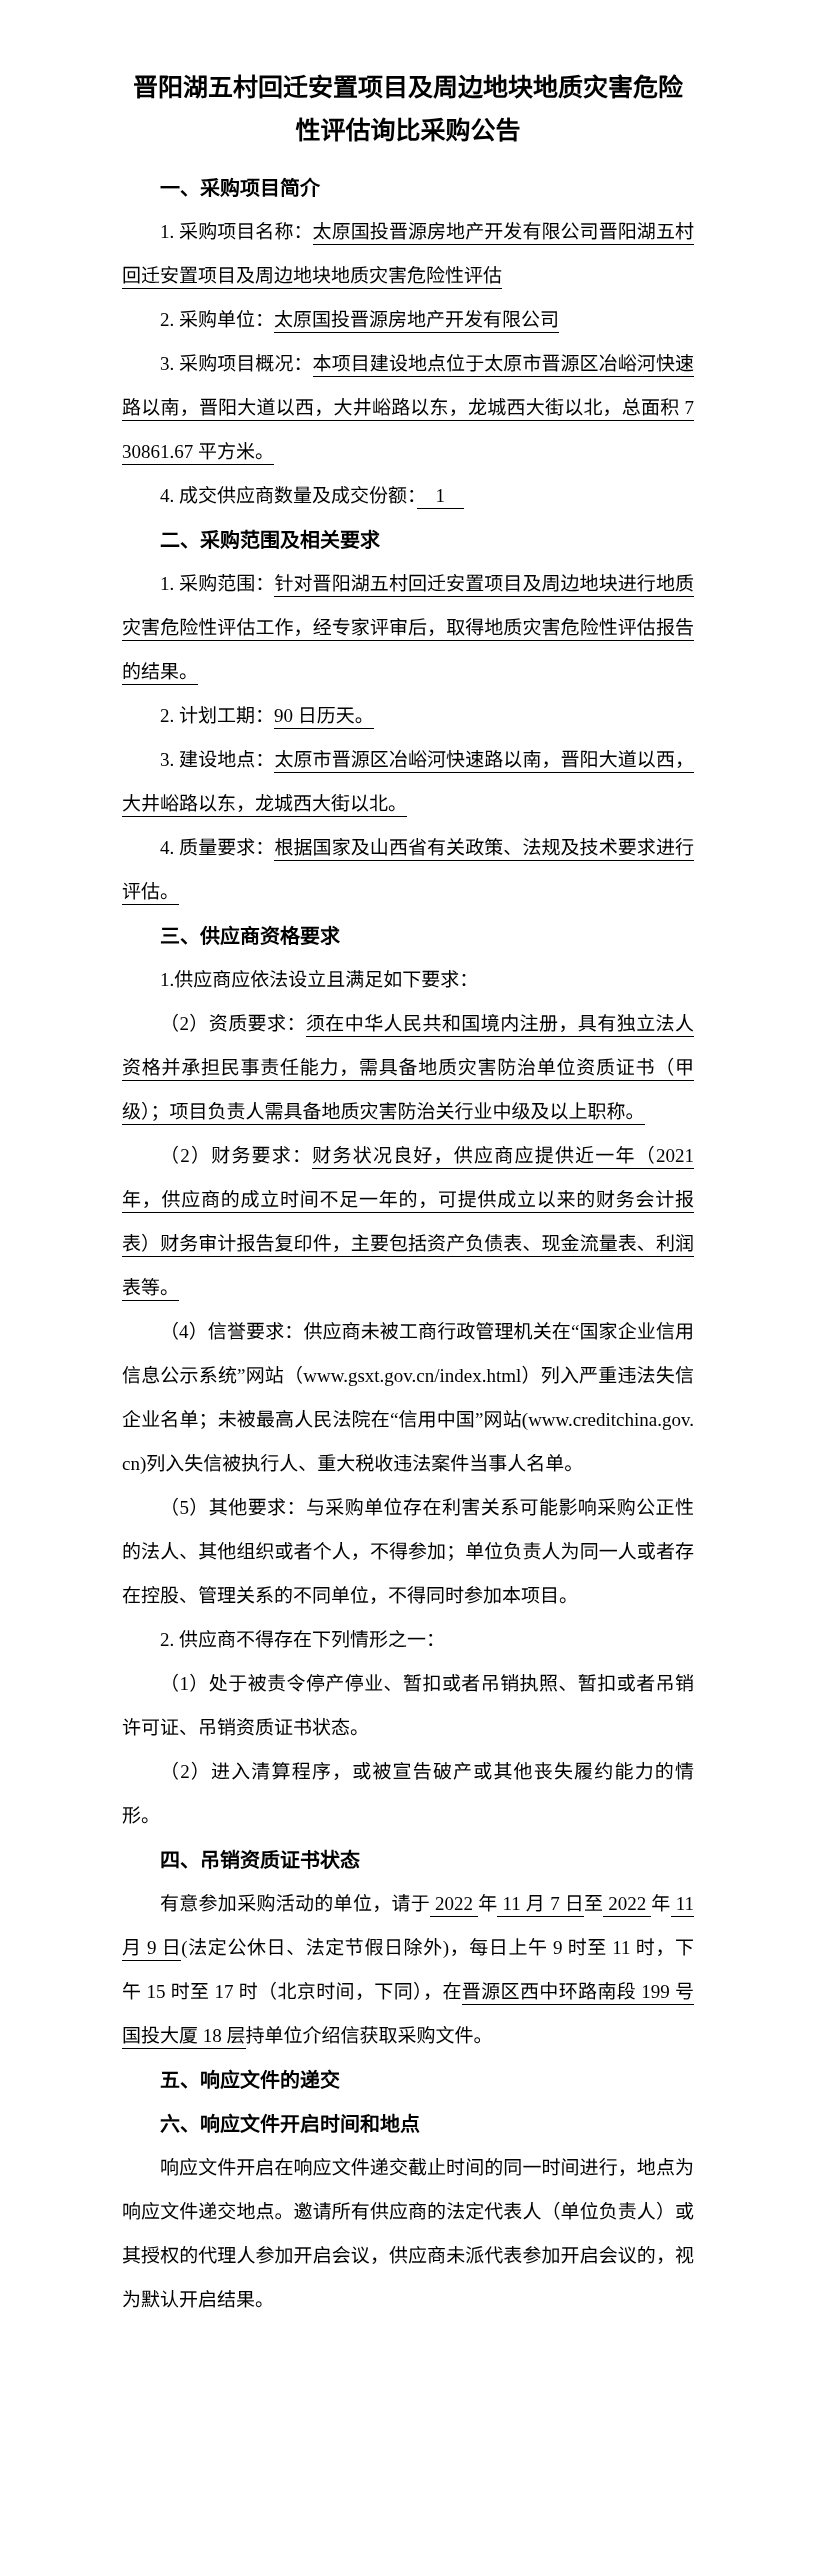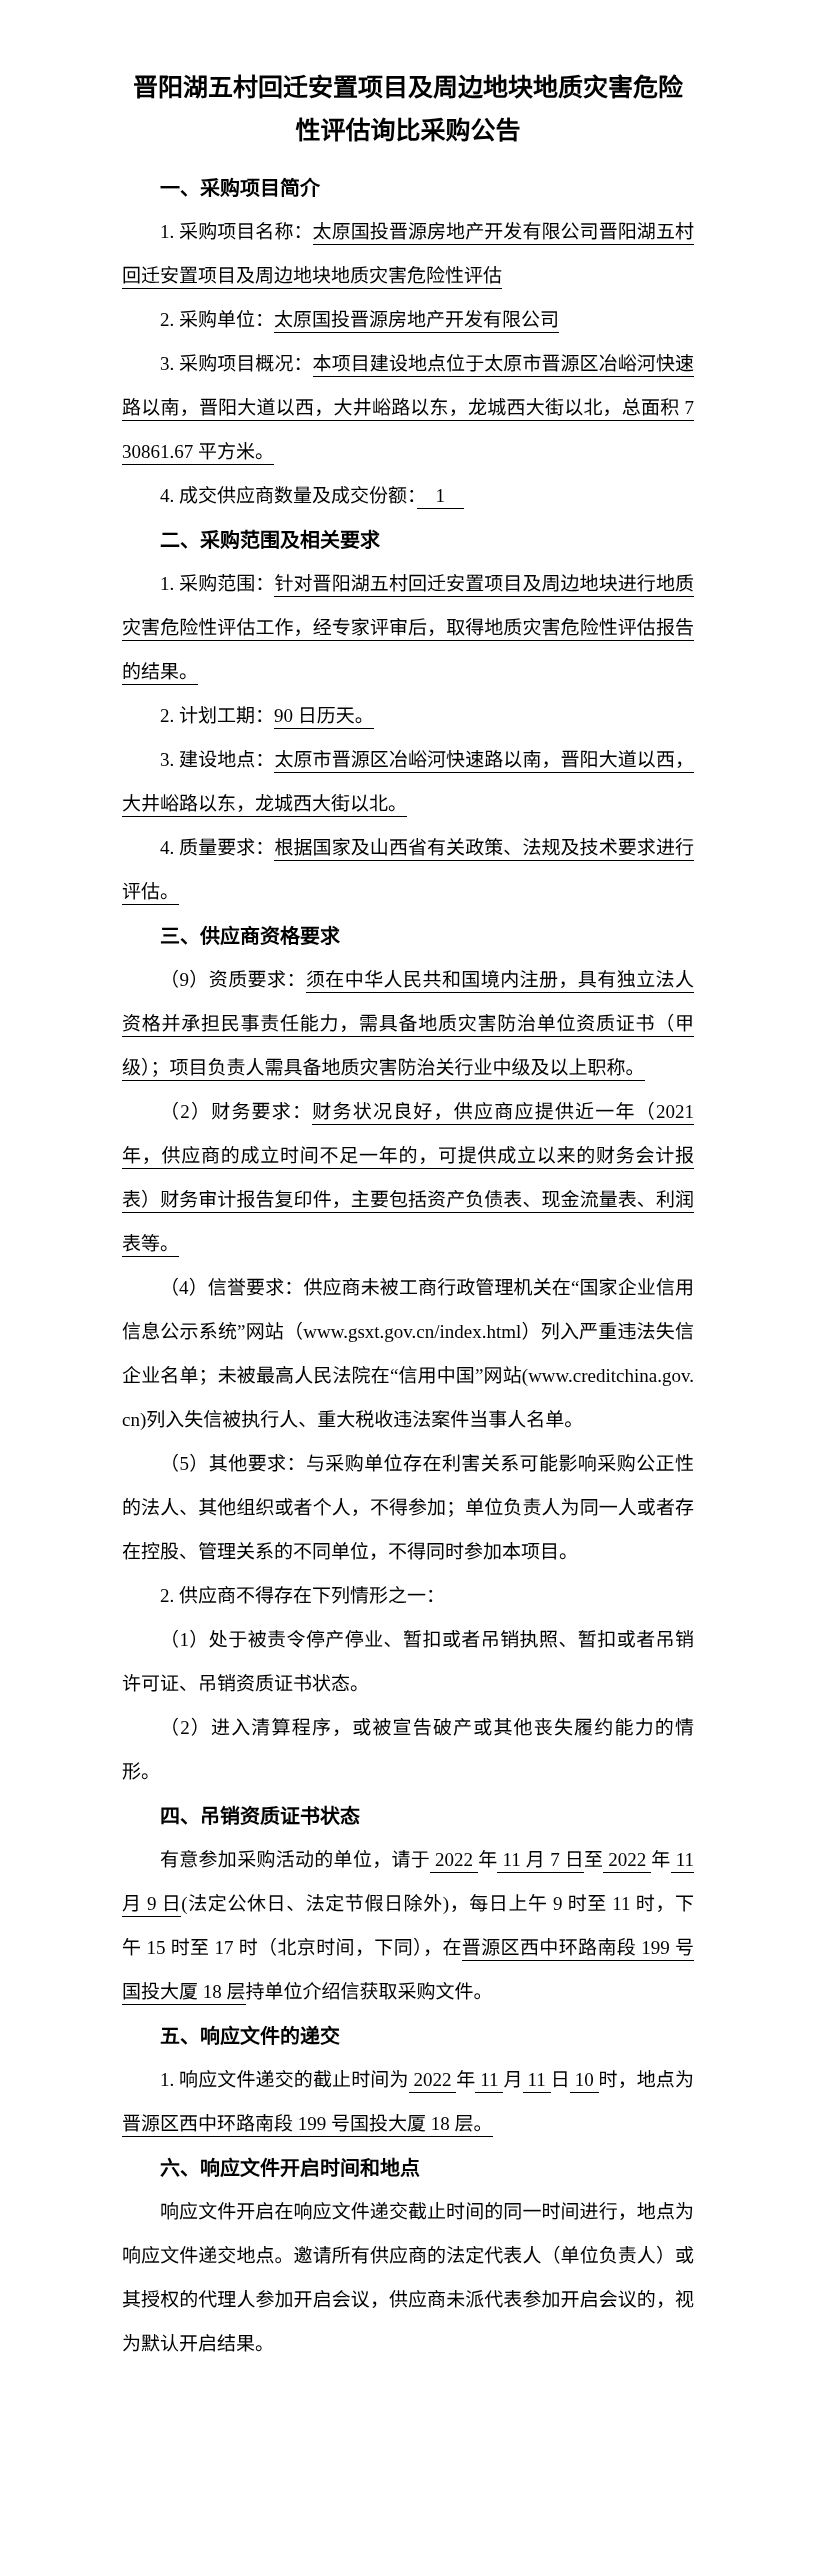--- a/index.html
+++ b/index.html
@@ -55,28 +55,28 @@
       <p class="blk para"><span class="seg">1. 采购项目名称：</span><span class="u">太原国投晋源房地产开发有限公司晋阳湖五村回迁安置项目及周边地块地质灾害危险性评估</span></p>
       <p class="blk para"><span class="seg">2. 采购单位：</span><span class="u">太原国投晋源房地产开发有限公司</span></p>
       <p class="blk para"><span class="seg">3. 采购项目概况：</span><span class="u">本项目建设地点位于太原市晋源区冶峪河快速路以南，晋阳大道以西，大井峪路以东，龙城西大街以北，总面积 730861.67 平方米。</span></p>
       <p class="blk para"><span class="seg">4. 成交供应商数量及成交份额：</span><span class="u">　1　</span></p>
       <p class="blk heading"><span class="seg">二、采购范围及相关要求</span></p>
       <p class="blk para"><span class="seg">1. 采购范围：</span><span class="u">针对晋阳湖五村回迁安置项目及周边地块进行地质灾害危险性评估工作，经专家评审后，取得地质灾害危险性评估报告的结果。</span></p>
       <p class="blk para"><span class="seg">2. 计划工期：</span><span class="u">90 日历天。</span></p>
       <p class="blk para"><span class="seg">3. 建设地点：</span><span class="u">太原市晋源区冶峪河快速路以南，晋阳大道以西，大井峪路以东，龙城西大街以北。</span></p>
       <p class="blk para"><span class="seg">4. 质量要求：</span><span class="u">根据国家及山西省有关政策、法规及技术要求进行评估。</span></p>
       <p class="blk heading"><span class="seg">三、供应商资格要求</span></p>
-      <p class="blk para"><span class="seg">（9）资质要求：</span><span class="u">须在中华人民共和国境内注册，具有独立法人资格并承担民事责任能力，需具备地质灾害防治单位资质证书（甲级）；项目负责人需具备地质灾害防治关行业中级及以上职称。</span></p>
+      <p class="blk para"><span class="seg">1.供应商应依法设立且满足如下要求：</span></p>
+      <p class="blk para"><span class="seg">（2）资质要求：</span><span class="u">须在中华人民共和国境内注册，具有独立法人资格并承担民事责任能力，需具备地质灾害防治单位资质证书（甲级）；项目负责人需具备地质灾害防治关行业中级及以上职称。</span></p>
       <p class="blk para"><span class="seg">（2）财务要求：</span><span class="u">财务状况良好，供应商应提供近一年（2021 年，供应商的成立时间不足一年的，可提供成立以来的财务会计报表）财务审计报告复印件，主要包括资产负债表、现金流量表、利润表等。</span></p>
       <p class="blk para"><span class="seg">（4）信誉要求：供应商未被工商行政管理机关在“国家企业信用信息公示系统”网站（www.gsxt.gov.cn/index.html）列入严重违法失信企业名单；未被最高人民法院在“信用中国”网站(www.creditchina.gov.cn)列入失信被执行人、重大税收违法案件当事人名单。</span></p>
       <p class="blk para"><span class="seg">（5）其他要求：与采购单位存在利害关系可能影响采购公正性的法人、其他组织或者个人，不得参加；单位负责人为同一人或者存在控股、管理关系的不同单位，不得同时参加本项目。</span></p>
       <p class="blk para"><span class="seg">2. 供应商不得存在下列情形之一：</span></p>
       <p class="blk para"><span class="seg">（1）处于被责令停产停业、暂扣或者吊销执照、暂扣或者吊销许可证、吊销资质证书状态。</span></p>
       <p class="blk para"><span class="seg">（2）进入清算程序，或被宣告破产或其他丧失履约能力的情形。</span></p>
       <p class="blk heading"><span class="seg">四、吊销资质证书状态</span></p>
       <p class="blk para"><span class="seg">有意参加采购活动的单位，请于</span><span class="u"> 2022 </span><span class="seg">年</span><span class="u"> 11 月 7 日</span><span class="seg">至</span><span class="u"> 2022 </span><span class="seg">年</span><span class="u"> 11 月 9 日</span><span class="seg">(法定公休日、法定节假日除外)，每日上午 9 时至 11 时，下午 15 时至 17 时（北京时间，下同），在</span><span class="u">晋源区西中环路南段 199 号国投大厦 18 层</span><span class="seg">持单位介绍信获取采购文件。</span></p>
       <p class="blk heading"><span class="seg">五、响应文件的递交</span></p>
-      <p class="blk para"><span class="seg">1. 响应文件递交的截止时间为</span><span class="u"> 2022 </span><span class="seg">年</span><span class="u"> 11 </span><span class="seg">月</span><span class="u"> 11 </span><span class="seg">日</span><span class="u"> 10 </span><span class="seg">时，地点为</span><span class="u">晋源区西中环路南段 199 号国投大厦 18 层。</span></p>
       <p class="blk heading"><span class="seg">六、响应文件开启时间和地点</span></p>
       <p class="blk para"><span class="seg">响应文件开启在响应文件递交截止时间的同一时间进行，地点为响应文件递交地点。邀请所有供应商的法定代表人（单位负责人）或其授权的代理人参加开启会议，供应商未派代表参加开启会议的，视为默认开启结果。</span></p>
     </div>
 </div>
 
 
 </body></html>

